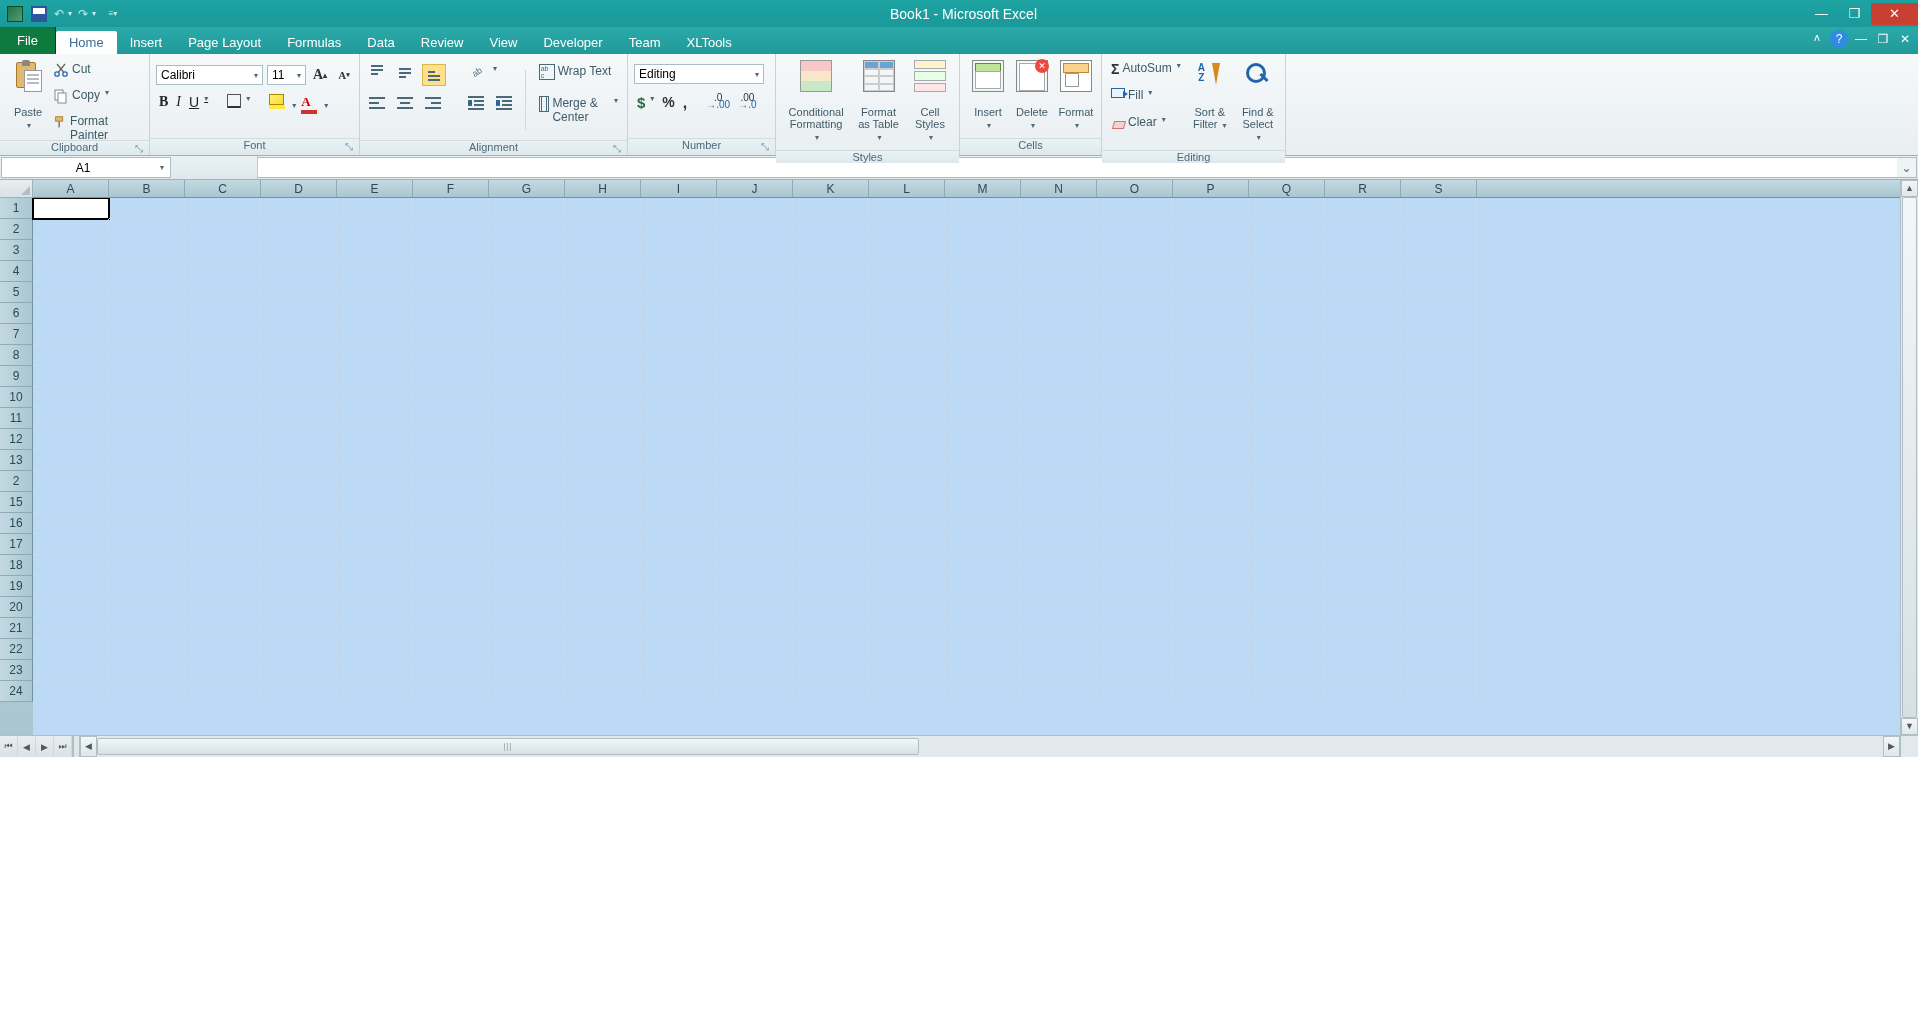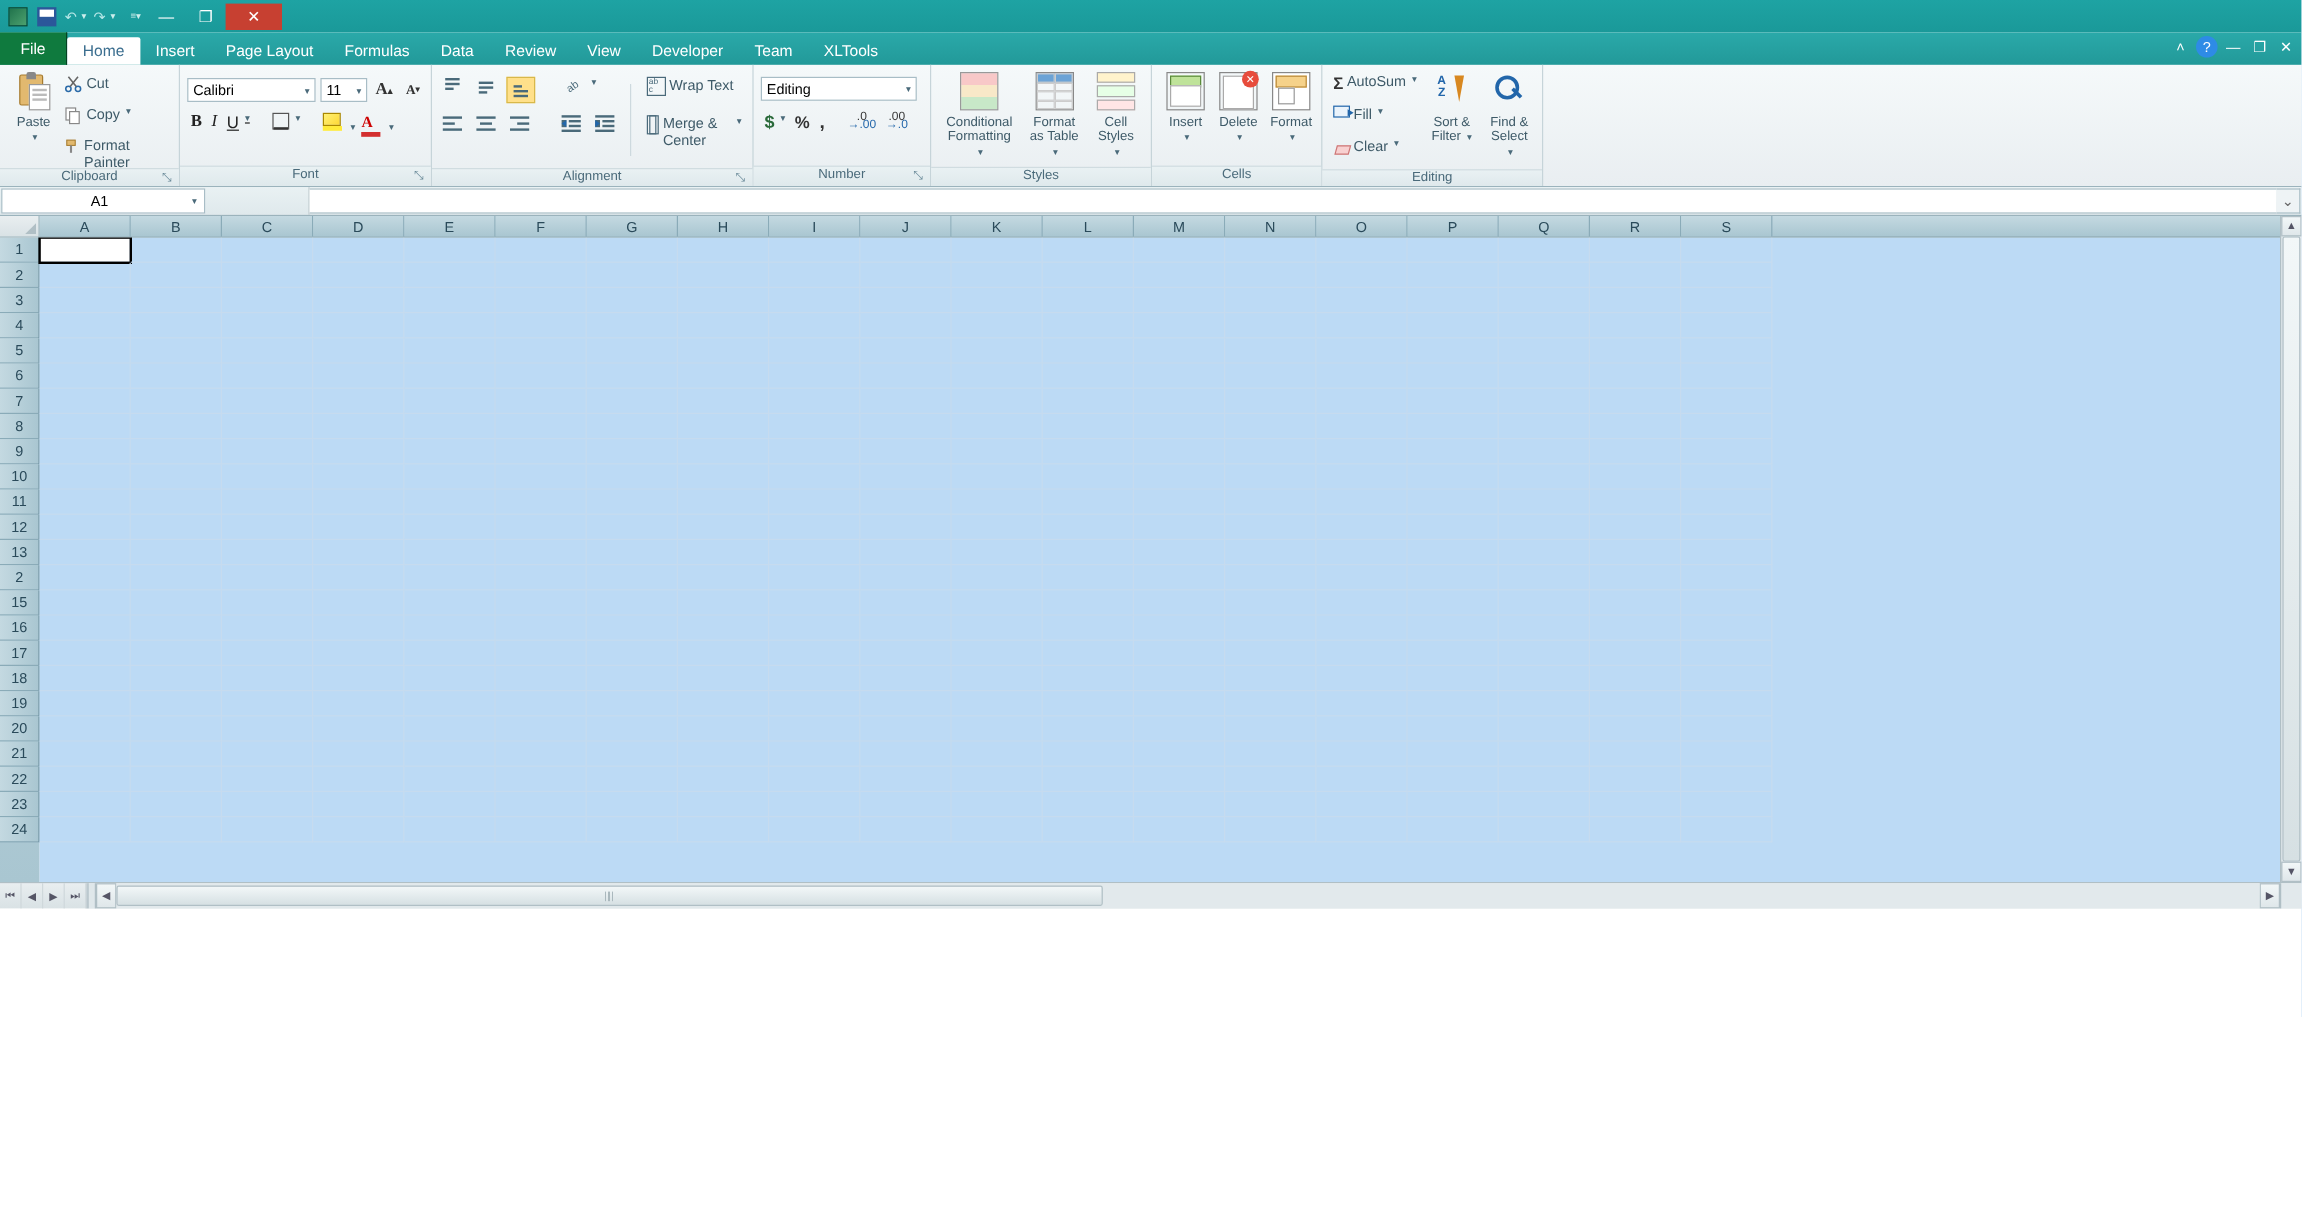--- a/index.html
+++ b/index.html
@@ -29,21 +29,21 @@
 .rib-top-ico { width: 18px; height: 18px; display: flex; align-items: center; justify-content: center; color: #fff; font-size: 12px; }
 
 
 .ribbon { height: 102px; background: linear-gradient(#f5f9fa, #e9eef1); border-bottom: 1px solid #9bb3bc; display: flex; }
 .group { border-right: 1px solid #c6d4d9; display: flex; flex-direction: column; position: relative; }
 .group-body { flex: 1; display: flex; align-items: flex-start; padding: 4px 6px; }
 .group-label { height: 17px; text-align: center; font-size: 11px; color: #4a6a7a; background: linear-gradient(#e9f1f3, #dfe9ec); border-top: 1px solid #d0dce0; position: relative; }
 .group-label .dlaunch { position: absolute; right: 4px; top: 2px; width: 12px; height: 12px; font-size: 10px; color: #6a8a99; }
 .vsep { width: 1px; background: #cdd9de; margin: 6px 4px; }
 
-.big-btn { display: flex; flex-direction: column; align-items: center; padding: 2px 4px; font-size: 11px; color: #3e5a68; min-width: 44px; text-align: center; gap: 2px; }
+.big-btn { display: flex; flex-direction: column; align-items: center; padding: 2px 4px; font-size: 11px; color: #3e5a68; min-width: 44px; text-align: center; gap: 12px; }
 .big-btn .ico { width: 32px; height: 32px; margin-bottom: 2px; display: flex; align-items: center; justify-content: center; }
 .big-btn .lbl { line-height: 12px; }
 .drop-arrow { font-size: 8px; color: #4a6a7a; margin-left: 2px; }
 
 .small-row { display: flex; align-items: center; height: 22px; gap: 4px; }
 .small-btn { height: 22px; padding: 0 3px; display: flex; align-items: flex-start; font-size: 12px; color: #3e5a68; gap: 3px; }
 .small-ico { width: 16px; height: 16px; display: flex; align-items: center; justify-content: center; }
 
 
 .paste-icon { width: 32px; height: 32px; position: relative; }
@@ -213,20 +213,21 @@
           <span class="qat-drop">▾</span>
         </div>
     <div class="qat-btn">
           <span class="redo-txt">↷</span>
           <span class="qat-drop">▾</span>
         </div>
     <div class="qat-btn">
           <span class="qat-drop">≡▾</span>
         </div>
   </div>
+  <div class="titlebar-center">Book1 - Microsoft Excel</div>
   <div class="titlebar-right">
     <div class="win-btn">—</div>
     <div class="win-btn">❐</div>
     <div class="win-btn close">✕</div>
   </div>
 </div>
 
 <div class="ribbon-tabs">
   <div class="file-tab">File</div>
   <div class="tab active">Home</div>

